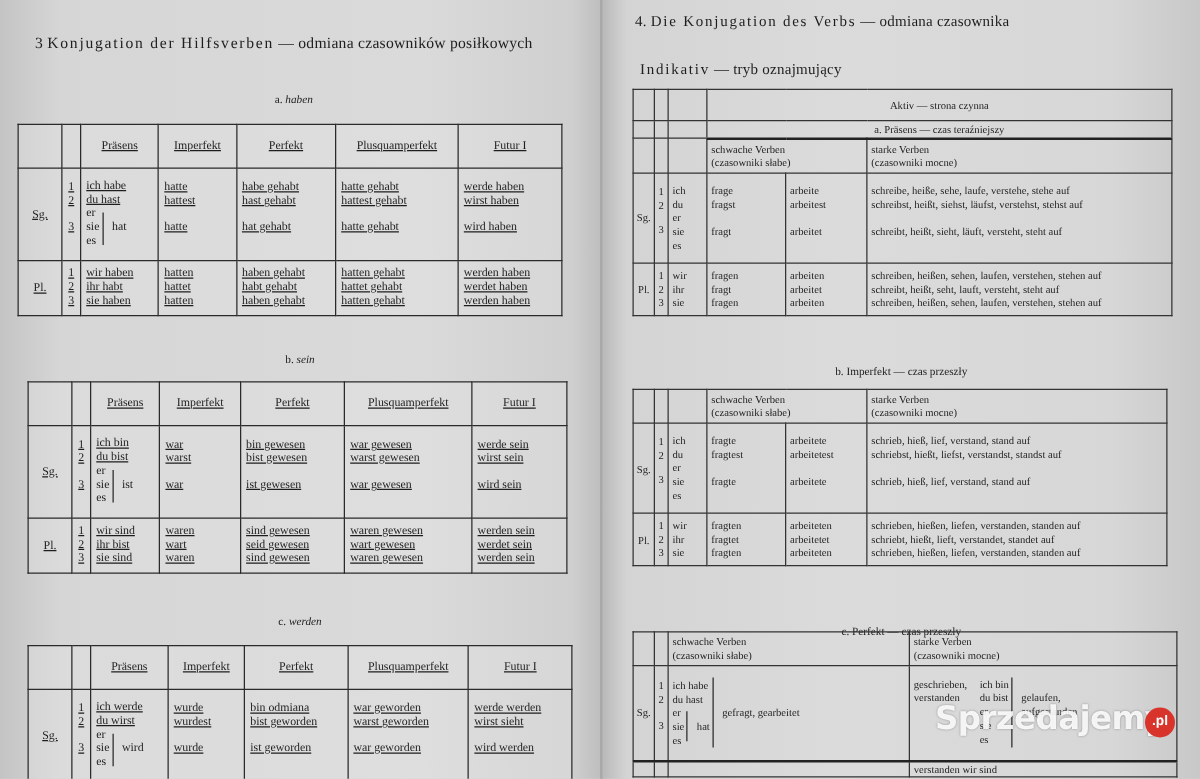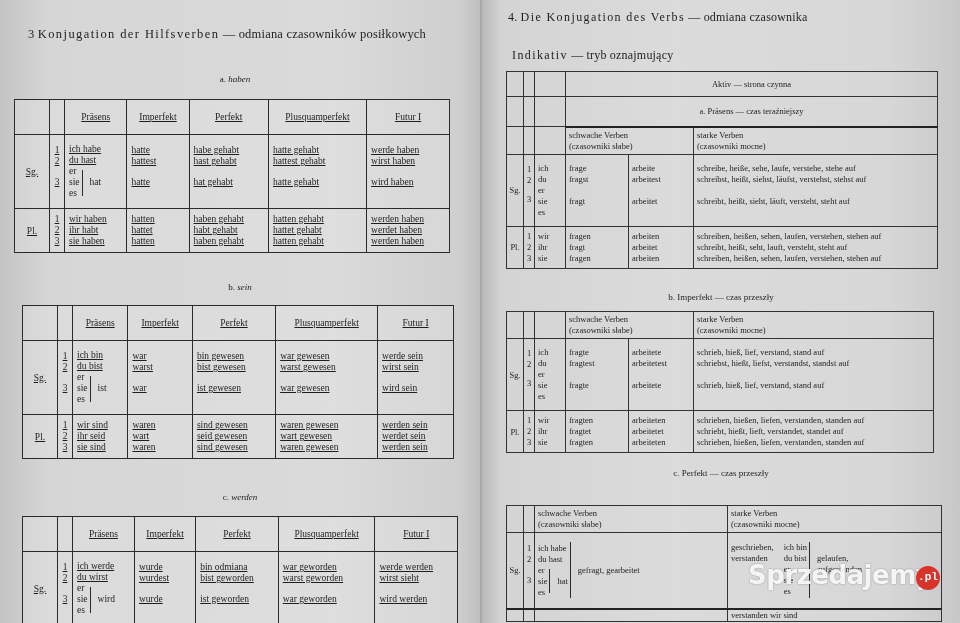--- a/index.html
+++ b/index.html
@@ -41,21 +41,21 @@
   table.rt .thick-bottom { border-bottom:2px solid #222; }
 
   .watermark {
     position:absolute; left:748px; top:560px;
     font-family:"DejaVu Sans","Liberation Sans",sans-serif; font-weight:bold;
     font-size:26px; color:rgba(255,255,255,0.9); letter-spacing:-0.5px;
     text-shadow:0 0 2px rgba(0,0,0,0.35);
   }
   .wm-dot {
     position:absolute; left:916px; top:566px; width:24px; height:24px; border-radius:50%;
-    background:#d9342b; color:#fff; font-family:Liberation Mono, monospace;
+    background:#d9342b; color:#fff; font-family:Liberation Sans, sans-serif;
     font-size:11px; font-weight:bold; text-align:center; line-height:23px;
   }
 </style>
 </head>
 <body>
 
 <div class="page page-left">
   <div class="title" style="left:28px;top:27px;">
     <span>3</span>
     <span class="sp">Konjugation der Hilfsverben</span>
@@ -263,21 +263,21 @@
     <tr style="height:44px;">
       <td class="lab">Pl.</td>
       <td class="num">
             <div>1</div>
             <div>2</div>
             <div>3</div>
           </td>
       <td>
             <div class="stack">
               <div>wir sind</div>
-              <div>ihr seid</div>
+              <div>ihr bist</div>
               <div>sie sind</div>
             </div>
           </td>
       <td>
             <div class="stack">
               <div>waren</div>
               <div>wart</div>
               <div>waren</div>
             </div>
           </td>
@@ -400,21 +400,21 @@
   </div>
 
   <table class="rt" style="left:24px;top:71px;width:432px;">
     <tbody>
         <tr style="height:25px;padding-left:12px;">
       <td class="lab"></td>
           <td class="num"></td>
           <td style="width:24px;"></td>
       <td colspan="3" class="c">Aktiv — strona czynna</td>
     </tr>
-    <tr style="height:30px;">
+    <tr style="height:14px;">
       <td class="lab"></td>
           <td class="num"></td>
           <td></td>
       <td colspan="3" class="c thick-bottom">a. Präsens — czas teraźniejszy</td>
     </tr>
     <tr>
       <td class="lab"></td>
           <td class="num"></td>
           <td></td>
       <td colspan="2" class="hd">
@@ -573,21 +573,21 @@
           </td>
       <td class="stk">
             <div>schrieben, hießen, liefen, verstanden, standen auf</div>
             <div>schriebt, hießt, lieft, verstandet, standet auf</div>
             <div>schrieben, hießen, liefen, verstanden, standen auf</div>
           </td>
     </tr>
   </tbody>
     </table>
 
-  <div class="subcap" style="left:0;width:478px;top:468px;">c. Perfekt — czas przeszły</div>
+  <div class="subcap" style="left:0;width:478px;top:500px;">c. Perfekt — czas przeszły</div>
   <table class="rt" style="left:24px;top:505px;width:436px;">
     <tbody>
         <tr>
       <td class="lab"></td>
           <td class="num"></td>
       <td class="hd" style="width:186px;">
             <div>schwache Verben</div>
             <div>(czasowniki słabe)</div>
           </td>
       <td class="hd">

